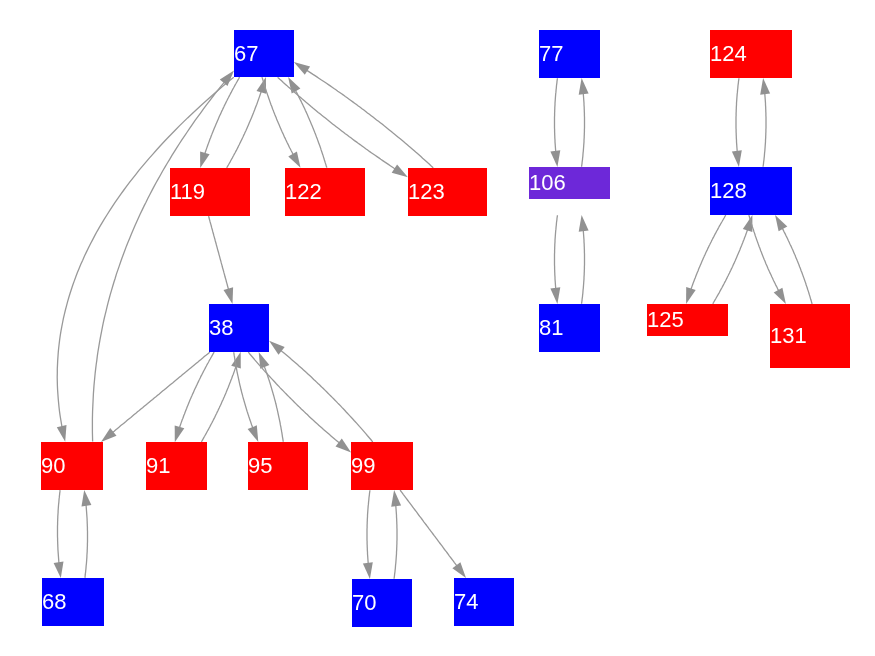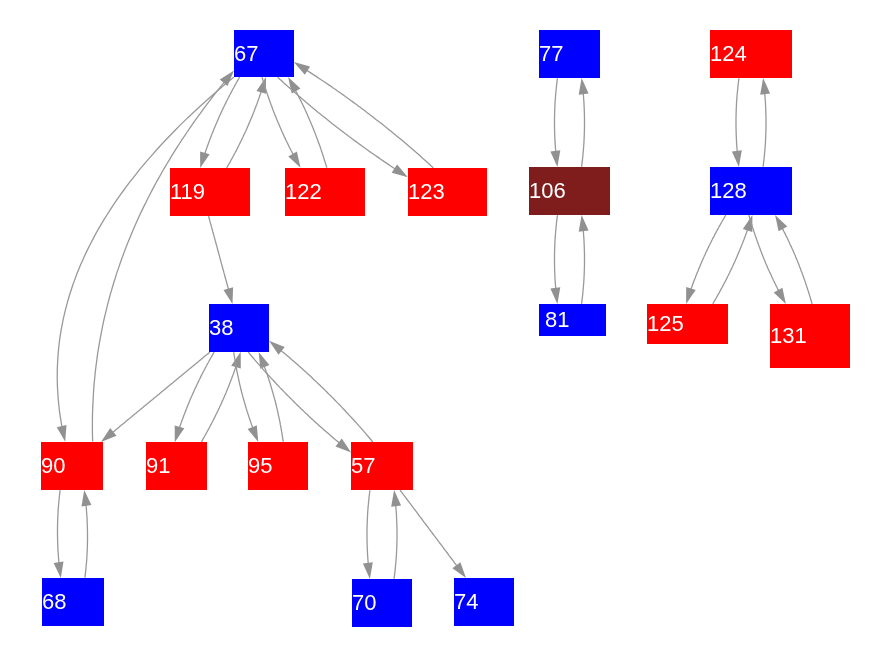--- a/index.html
+++ b/index.html
@@ -98,49 +98,49 @@
       </div>
       <div class="graph-node" style="left: 170px; top: 168px; width: 80px; height: 48px; background: rgb(255, 0, 0);">
         <span style="color: rgb(255, 255, 255);">119</span>
       </div>
       <div class="graph-node" style="left: 285px; top: 168px; width: 80px; height: 48px; background: rgb(255, 0, 0);">
         <span style="color: rgb(255, 255, 255);">122</span>
       </div>
       <div class="graph-node" style="left: 408px; top: 168px; width: 79px; height: 48px; background: rgb(255, 0, 0);">
         <span style="color: rgb(255, 255, 255);">123</span>
       </div>
-      <div class="graph-node" style="left: 529px; top: 167px; width: 81px; height: 48px; background: #7f1d1d;">
+      <div class="graph-node" style="left: 529px; top: 167px; width: 81px; height: 32px; background: #6d28d9;">
         <span style="color: rgb(255, 255, 255);">106</span>
       </div>
       <div class="graph-node" style="left: 710px; top: 167px; width: 82px; height: 48px; background: rgb(0, 0, 255);">
         <span style="color: rgb(255, 255, 255);">128</span>
       </div>
       <div class="graph-node" style="left: 209px; top: 304px; width: 60px; height: 48px; background: rgb(0, 0, 255);">
         <span style="color: rgb(255, 255, 255);">38</span>
       </div>
-      <div class="graph-node" style="left: 539px; top: 304px; width: 61px; height: 32px; background: rgb(0, 0, 255); padding-left: 6px;">
+      <div class="graph-node" style="left: 539px; top: 304px; width: 61px; height: 48px; background: rgb(0, 0, 255);">
         <span style="color: rgb(255, 255, 255);">81</span>
       </div>
-      <div class="graph-node" style="left: 647px; top: 304px; width: 81px; height: 40px; background: rgb(255, 0, 0);">
+      <div class="graph-node" style="left: 647px; top: 304px; width: 81px; height: 32px; background: rgb(255, 0, 0);">
         <span style="color: rgb(255, 255, 255);">125</span>
       </div>
       <div class="graph-node" style="left: 770px; top: 304px; width: 80px; height: 64px; background: rgb(255, 0, 0);">
         <span style="color: rgb(255, 255, 255);">131</span>
       </div>
       <div class="graph-node" style="left: 41px; top: 442px; width: 62px; height: 48px; background: rgb(255, 0, 0);">
         <span style="color: rgb(255, 255, 255);">90</span>
       </div>
       <div class="graph-node" style="left: 146px; top: 442px; width: 61px; height: 48px; background: rgb(255, 0, 0);">
         <span style="color: rgb(255, 255, 255);">91</span>
       </div>
       <div class="graph-node" style="left: 248px; top: 442px; width: 60px; height: 48px; background: rgb(255, 0, 0);">
         <span style="color: rgb(255, 255, 255);">95</span>
       </div>
       <div class="graph-node" style="left: 351px; top: 442px; width: 62px; height: 48px; background: rgb(255, 0, 0);">
-        <span style="color: rgb(255, 255, 255);">57</span>
+        <span style="color: rgb(255, 255, 255);">99</span>
       </div>
       <div class="graph-node" style="left: 42px; top: 578px; width: 62px; height: 48px; background: rgb(0, 0, 255);">
         <span style="color: rgb(255, 255, 255);">68</span>
       </div>
       <div class="graph-node" style="left: 352px; top: 579px; width: 60px; height: 48px; background: rgb(0, 0, 255);">
         <span style="color: rgb(255, 255, 255);">70</span>
       </div>
       <div class="graph-node" style="left: 454px; top: 578px; width: 60px; height: 48px; background: rgb(0, 0, 255);">
         <span style="color: rgb(255, 255, 255);">74</span>
       </div>

